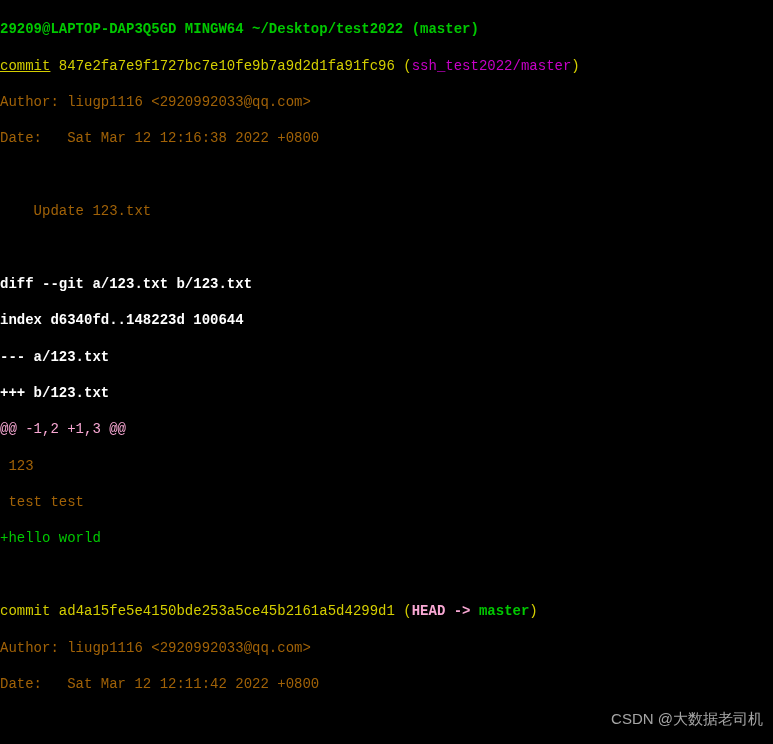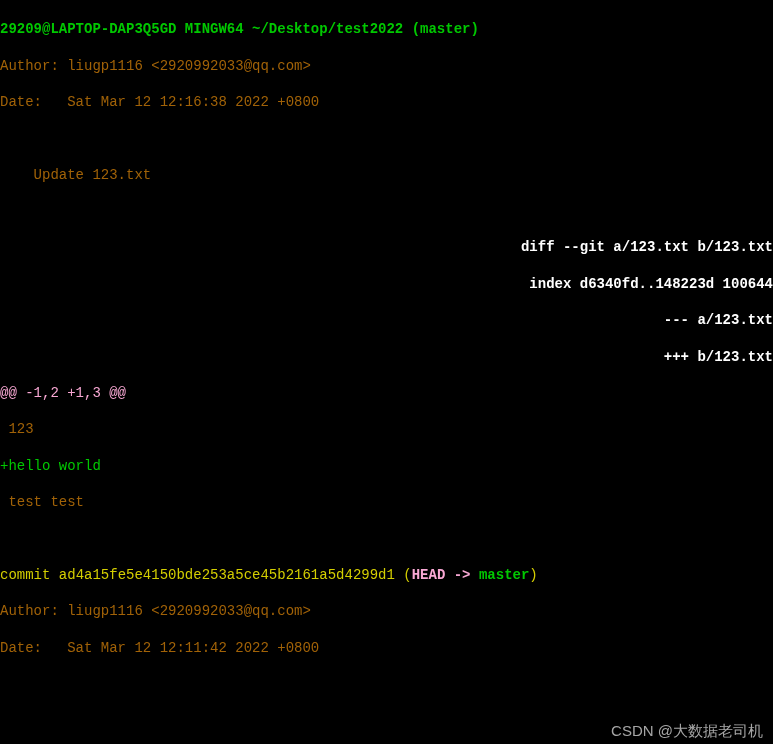--- a/index.html
+++ b/index.html
@@ -26,49 +26,50 @@
     .line {
       display: block;
       min-height: 18px;
     }
     .green { color: #00c800; }
     .yellow { color: #d4ce00; }
     .cyan { color: #f9a8d4; }
     .white { color: #ffffff; }
     .gray { color: #a16207; }
     .magenta { color: #c800c8; }
-    .bold { font-weight: bold; text-align: right; }
+    .bold { font-weight: bold; }
     .underline { text-decoration: underline; }
     .watermark {
       position: absolute;
-      bottom: 4px;
+      bottom: 16px;
       right: 10px;
       color: rgba(220, 220, 220, 0.75);
       font-size: 15px;
       font-family: sans-serif;
     }
   </style>
 </head>
 <body>
 
 <div class="terminal">
 <span class="line"><span class="green bold">29209@LAPTOP-DAP3Q5GD MINGW64 ~/Desktop/test2022 (master)</span></span>
+<span class="line"><span class="yellow underline">commit</span><span class="yellow"> </span><span class="yellow">847e2fa7e9f1727bc7e10fe9b7a9d2d1fa91fc96</span><span class="yellow"> (</span><span class="magenta">ssh_test2022/master</span><span class="yellow">)</span></span>
 <span class="line gray">Author: liugp1116 &lt;2920992033@qq.com&gt;</span>
 <span class="line gray">Date:   Sat Mar 12 12:16:38 2022 +0800</span>
 <span class="line"> </span>
 <span class="line gray">    Update 123.txt</span>
 <span class="line"> </span>
 <span class="line white bold">diff --git a/123.txt b/123.txt</span>
 <span class="line white bold">index d6340fd..148223d 100644</span>
 <span class="line white bold">--- a/123.txt</span>
 <span class="line white bold">+++ b/123.txt</span>
 <span class="line cyan">@@ -1,2 +1,3 @@</span>
 <span class="line gray"> 123</span>
+<span class="line gray"> test test</span>
 <span class="line green">+hello world</span>
-<span class="line gray"> test test</span>
 <span class="line"> </span>
 <span class="line"><span class="yellow">commit</span><span class="yellow"> </span><span class="yellow">ad4a15fe5e4150bde253a5ce45b2161a5d4299d1</span><span class="yellow"> (</span><span class="cyan bold">HEAD -&gt; </span><span class="green bold">master</span><span class="yellow">)</span></span>
 <span class="line gray">Author: liugp1116 &lt;2920992033@qq.com&gt;</span>
 <span class="line gray">Date:   Sat Mar 12 12:11:42 2022 +0800</span>
 
 
 
 
 
 

